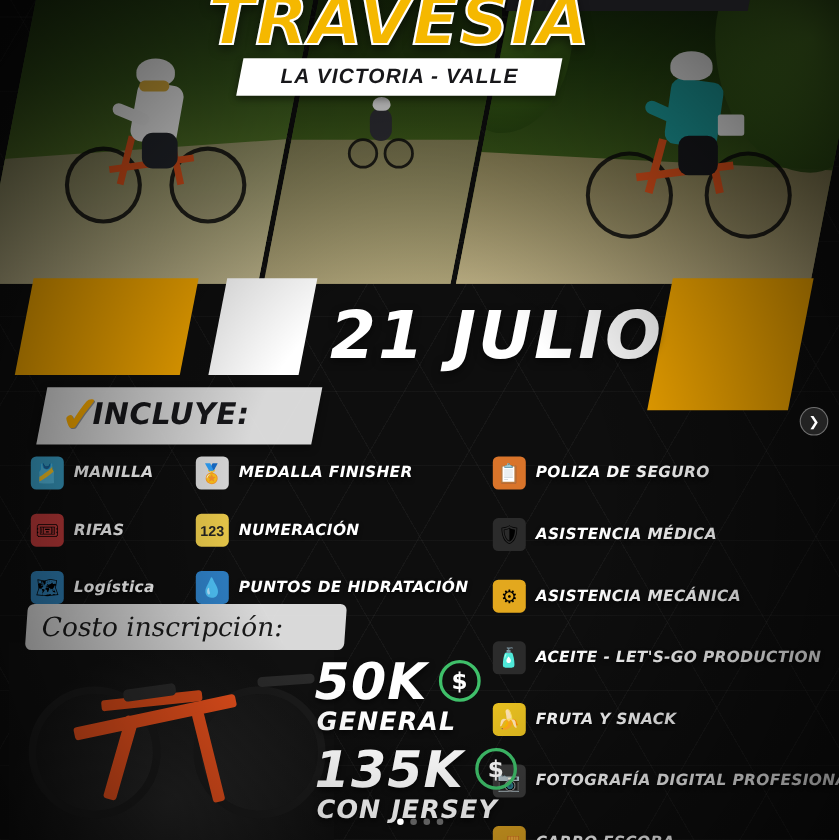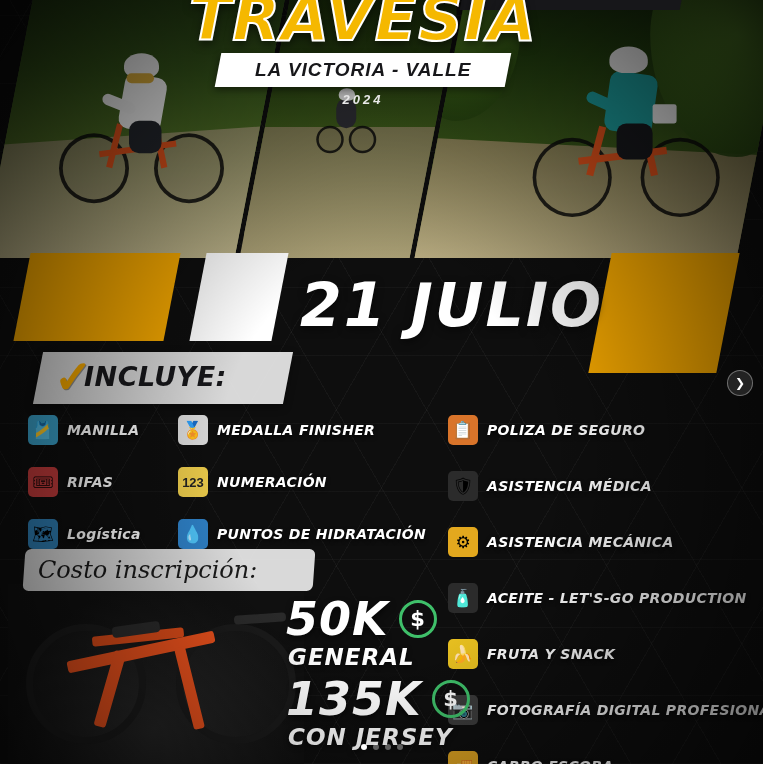--- a/index.html
+++ b/index.html
@@ -392,21 +392,20 @@
     </div>
   </div>
 
   <div class="title-badge"></div>
 
   <div class="title-wrap">
     <div class="title-main">TRAVESÍA</div>
     <div class="title-banner">
       <span>LA VICTORIA - VALLE</span>
     </div>
-    <div class="title-year">2024</div>
   </div>
 
   <div class="date-row">
     <div class="blk blk-yellow-1"></div>
     <div class="blk blk-white"></div>
     <div class="blk blk-yellow-2"></div>
     <div class="date-text">21 JULIO</div>
   </div>
 
   <div class="incluye">

